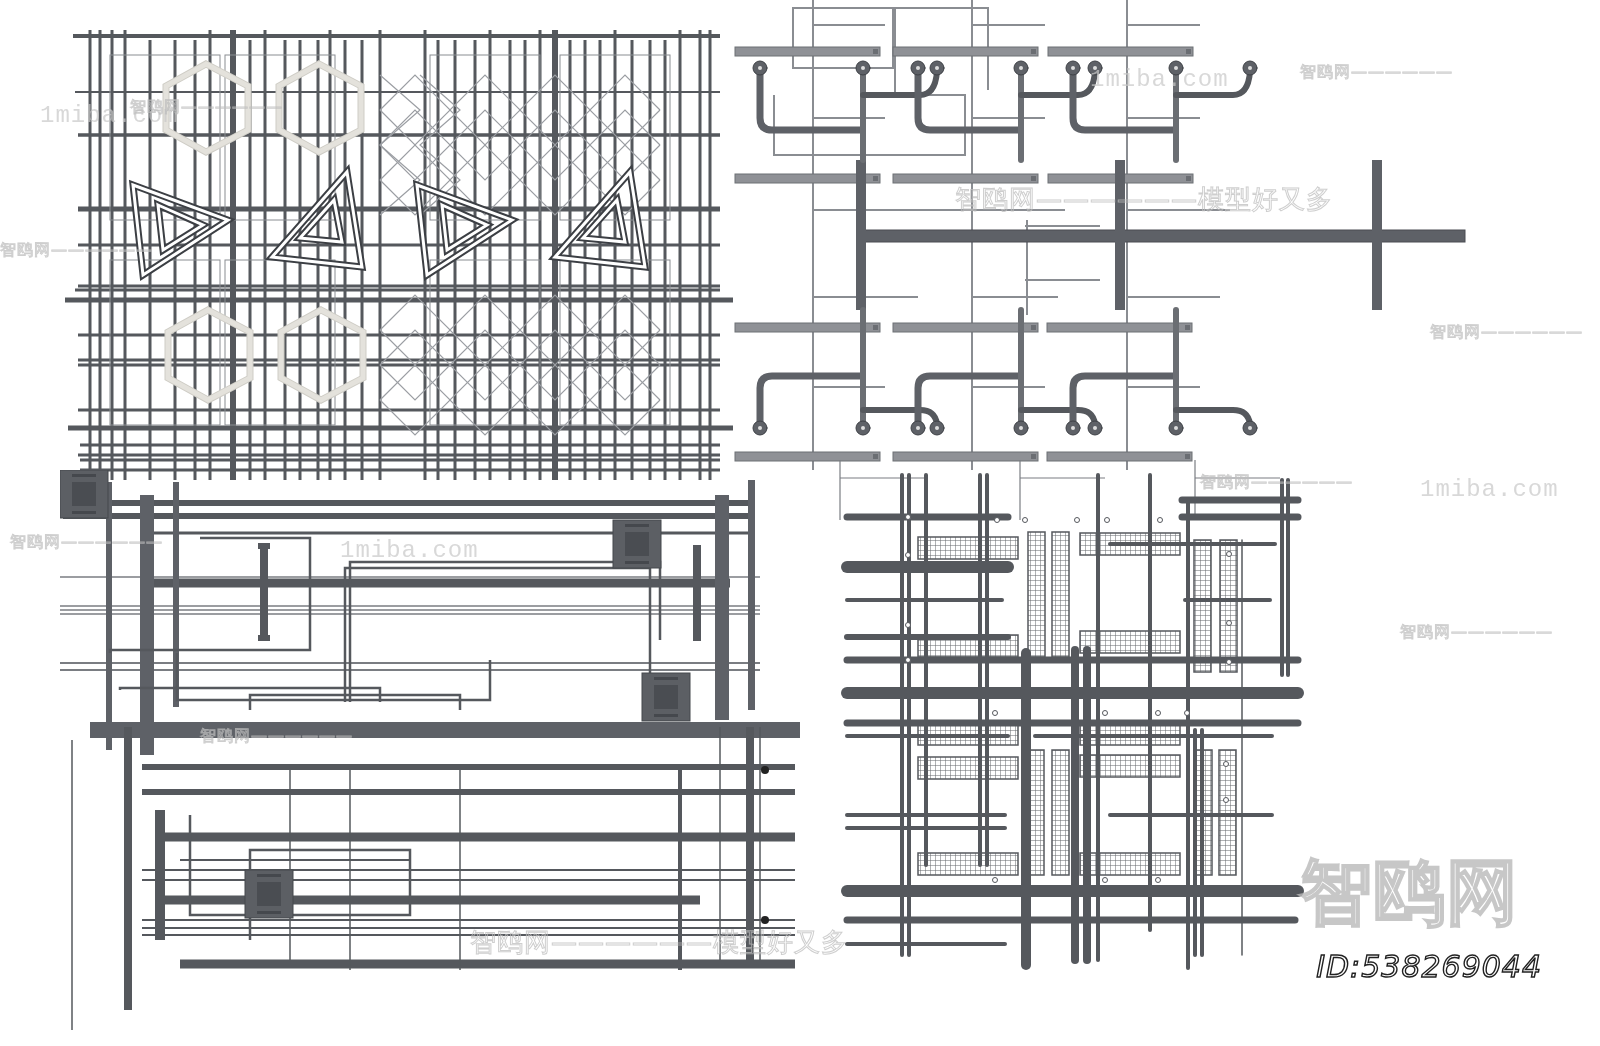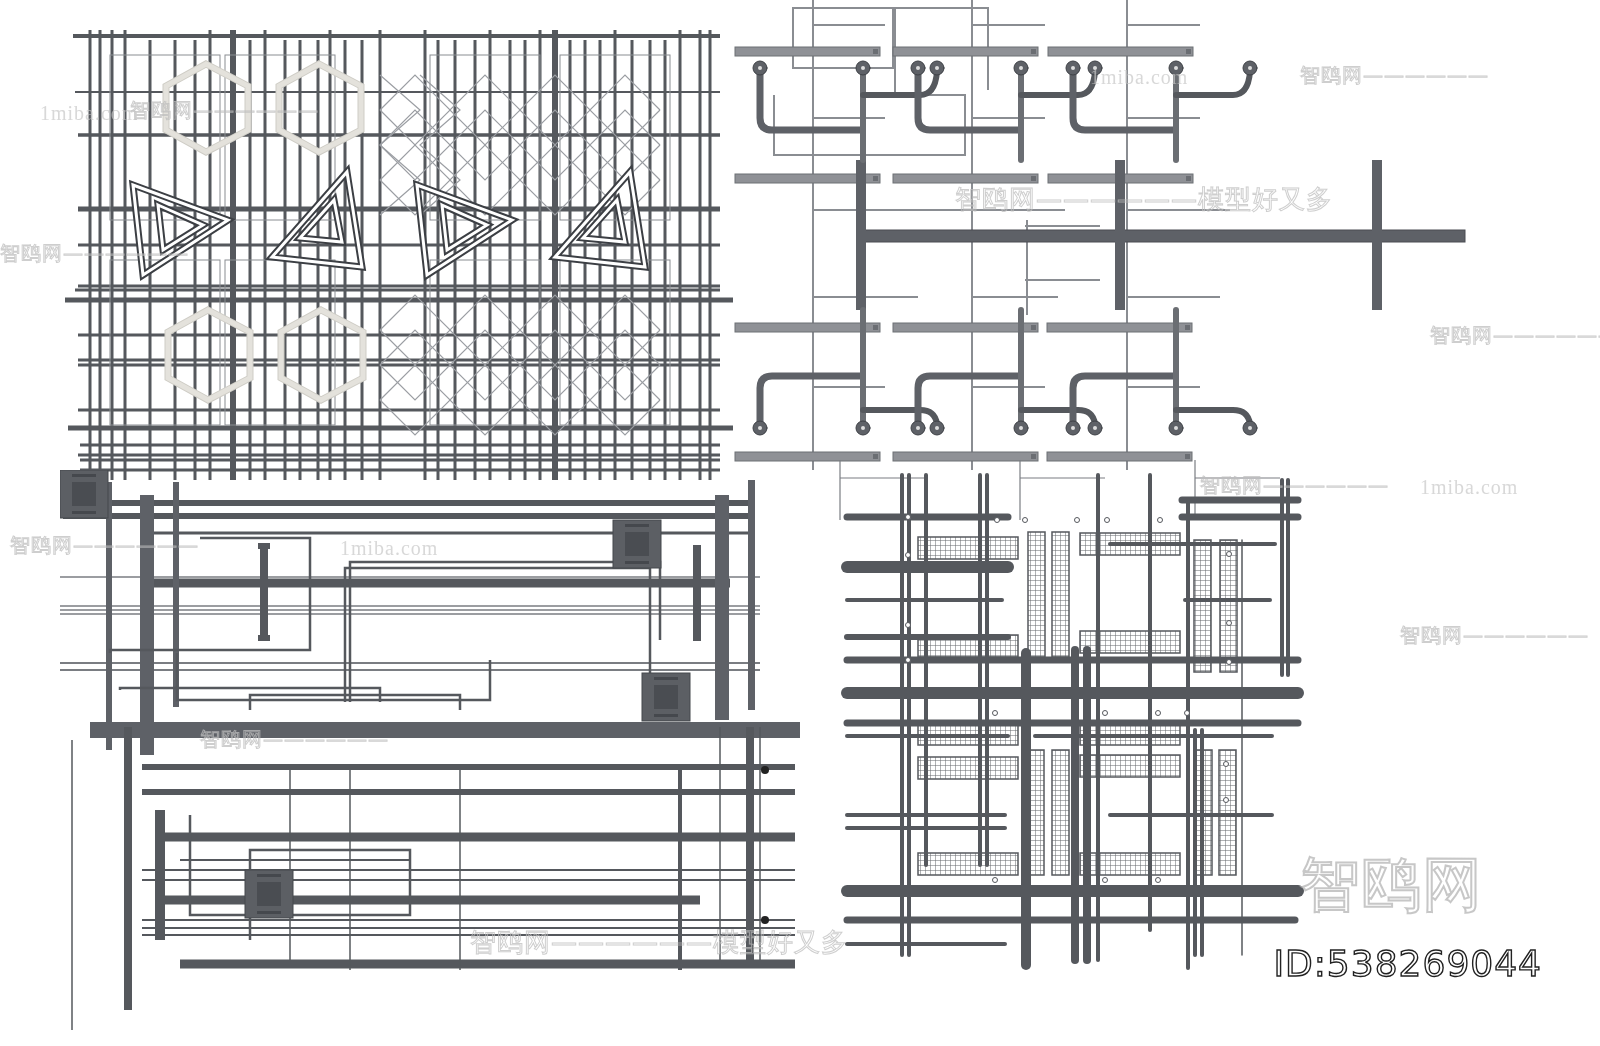--- a/index.html
+++ b/index.html
@@ -1,24 +1,24 @@
 <!DOCTYPE html>
 <html><head>
   <meta charset="utf-8">
   <style>
     html, body { margin: 0; padding: 0; background: #ffffff; }
     body { width: 1600px; height: 1046px; position: relative; overflow: hidden; font-family: "DejaVu Sans", sans-serif; }
     .panel { position: absolute; }
     svg { display: block; }
     .wm { position: absolute; color: transparent; -webkit-text-stroke: 1px rgba(190,190,190,0.75); font-family: "DejaVu Sans", sans-serif; white-space: nowrap; pointer-events: none; letter-spacing: 1px; }
-    .wm-small { font-size: 20px; }
+    .wm-small { font-size: 16px; }
     .wm-med { font-size: 26px; }
-    .wm-big { font-size: 60px; -webkit-text-stroke: 2px rgba(185,185,185,0.8); }
-    .wm-site { color: rgba(200,200,200,0.7); -webkit-text-stroke: 0; font-size: 20px; font-family: Liberation Serif, serif; }
-    .id-label { position: absolute; right: 58px; bottom: 62px; font-size: 36px; font-family: "DejaVu Sans", sans-serif; color: #ffffff; -webkit-text-stroke: 1.4px #222; letter-spacing: 1px; }
+    .wm-big { font-size: 72px; font-weight: bold; -webkit-text-stroke: 2px rgba(185,185,185,0.8); }
+    .wm-site { color: rgba(200,200,200,0.7); -webkit-text-stroke: 0; font-size: 24px; font-family: Liberation Mono, monospace; }
+    .id-label { position: absolute; right: 58px; bottom: 62px; font-size: 30px; font-family: "DejaVu Sans", sans-serif; color: #ffffff; -webkit-text-stroke: 1.4px #222; letter-spacing: 1px; font-style: italic; }
   </style>
 </head>
 <body>
 
 <div class="panel" style="left:0;top:0;width:740px;height:480px;">
   <svg width="740" height="480" viewBox="0 0 740 480">
     <g stroke="#55585d" fill="none">
 
       <line x1="73" y1="36" x2="720" y2="36" stroke-width="4"></line>
       <line x1="75" y1="92" x2="720" y2="92" stroke-width="2"></line>

